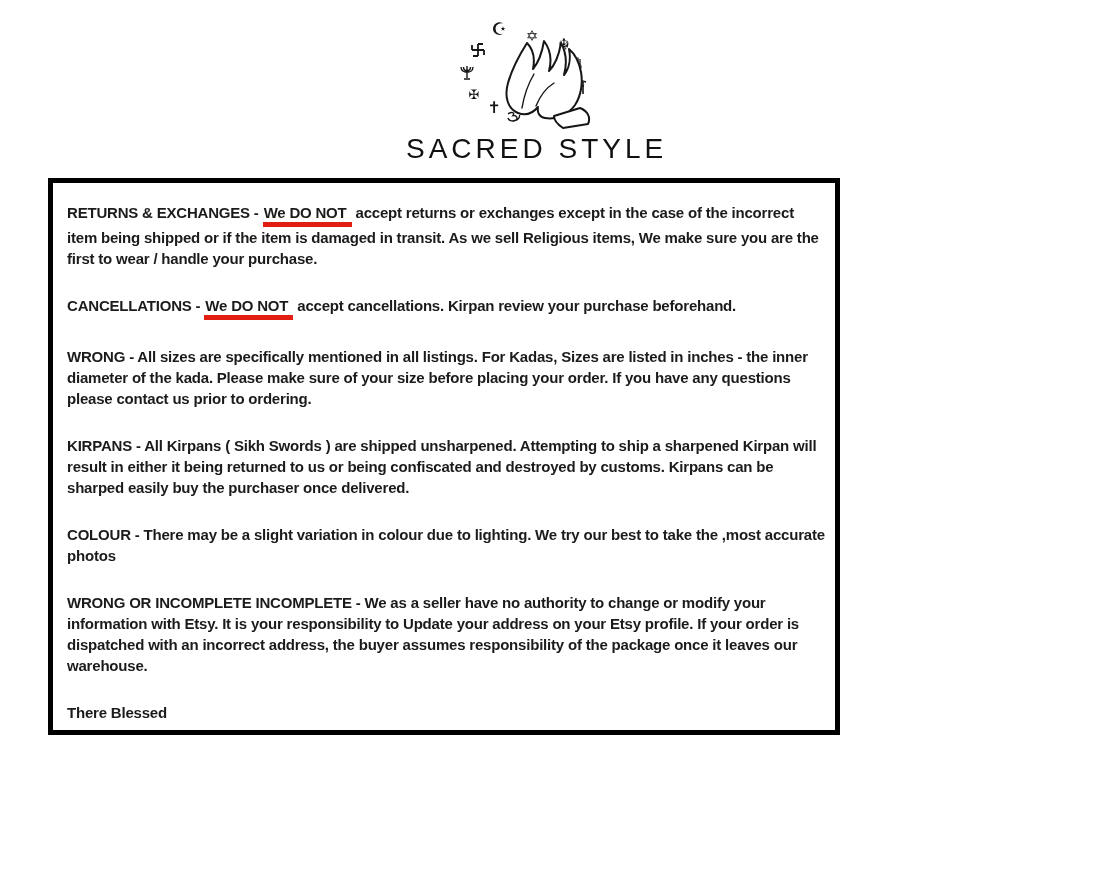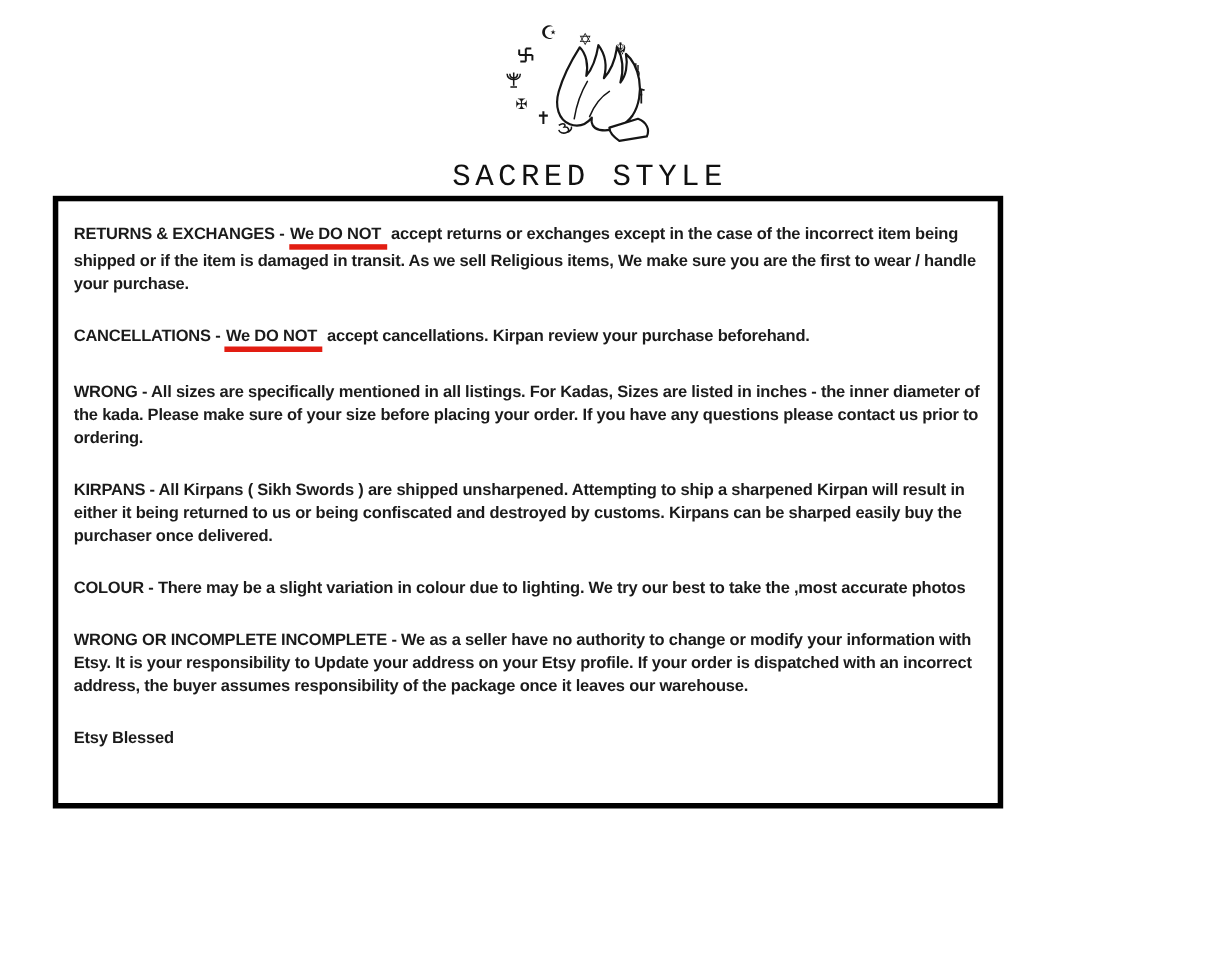--- a/index.html
+++ b/index.html
@@ -6,26 +6,26 @@
   body{
     width:1115px;height:883px;position:relative;
     font-family:"Liberation Sans",sans-serif;color:#1b1b1b;
     overflow:hidden;
   }
   .logo{
     position:absolute;left:406px;top:16px;width:260px;text-align:center;
   }
   .logo svg{display:block;margin:0 auto;}
   .brand{
-    margin-top:15px;
-    font-family:Liberation Mono, monospace;
+    margin-top:2px;
+    font-family:Liberation Sans, sans-serif;
     font-size:28px;letter-spacing:4px;color:#111;white-space:nowrap;
   }
   .policy-box{
-    position:absolute;left:48px;top:178px;width:864px;height:557px;
+    position:absolute;left:48px;top:178px;width:792px;height:557px;
     box-sizing:border-box;border:5px solid #000;background:#fff;
     padding:19px 10px 12px 14px;
   }
   .policy-box p{
     margin:0 0 26px 0;
     font-size:15px;font-weight:bold;line-height:21px;letter-spacing:-0.2px;
     color:#1b1b1b;
   }
   .red-underline{
     border-bottom:5px solid #e21d12;
@@ -85,14 +85,14 @@
 
   <p><span>WRONG</span><span> - </span><span>All sizes are specifically mentioned in all listings.  For Kadas, Sizes are listed in inches - the inner diameter of the kada.  Please make sure of your size before placing your order.  If you have any questions please contact us prior to ordering.</span></p>
 
   <p><span>KIRPANS</span><span> - </span><span>All Kirpans ( Sikh Swords ) are shipped unsharpened.  Attempting to ship a sharpened Kirpan will result in either it being returned to us or being confiscated and destroyed by customs.  Kirpans can be sharped easily buy the purchaser once delivered.</span></p>
 
   <p><span>COLOUR</span><span> - </span><span>There may be a slight variation in colour due to lighting. We try our best to take the ,most accurate photos</span></p>
 
   <p><span>WRONG OR INCOMPLETE INCOMPLETE</span><span> - </span><span>We as a seller have no authority to change or modify your information with Etsy.  It is your responsibility to Update your address on your Etsy profile.  If your order is dispatched with an incorrect address, the buyer assumes responsibility of the package once it leaves our warehouse.</span></p>
 
 
-  <p class="signoff">Etsy Blessed</p>
+  <p class="signoff">There Blessed</p>
 </div>
 
 </body></html>

